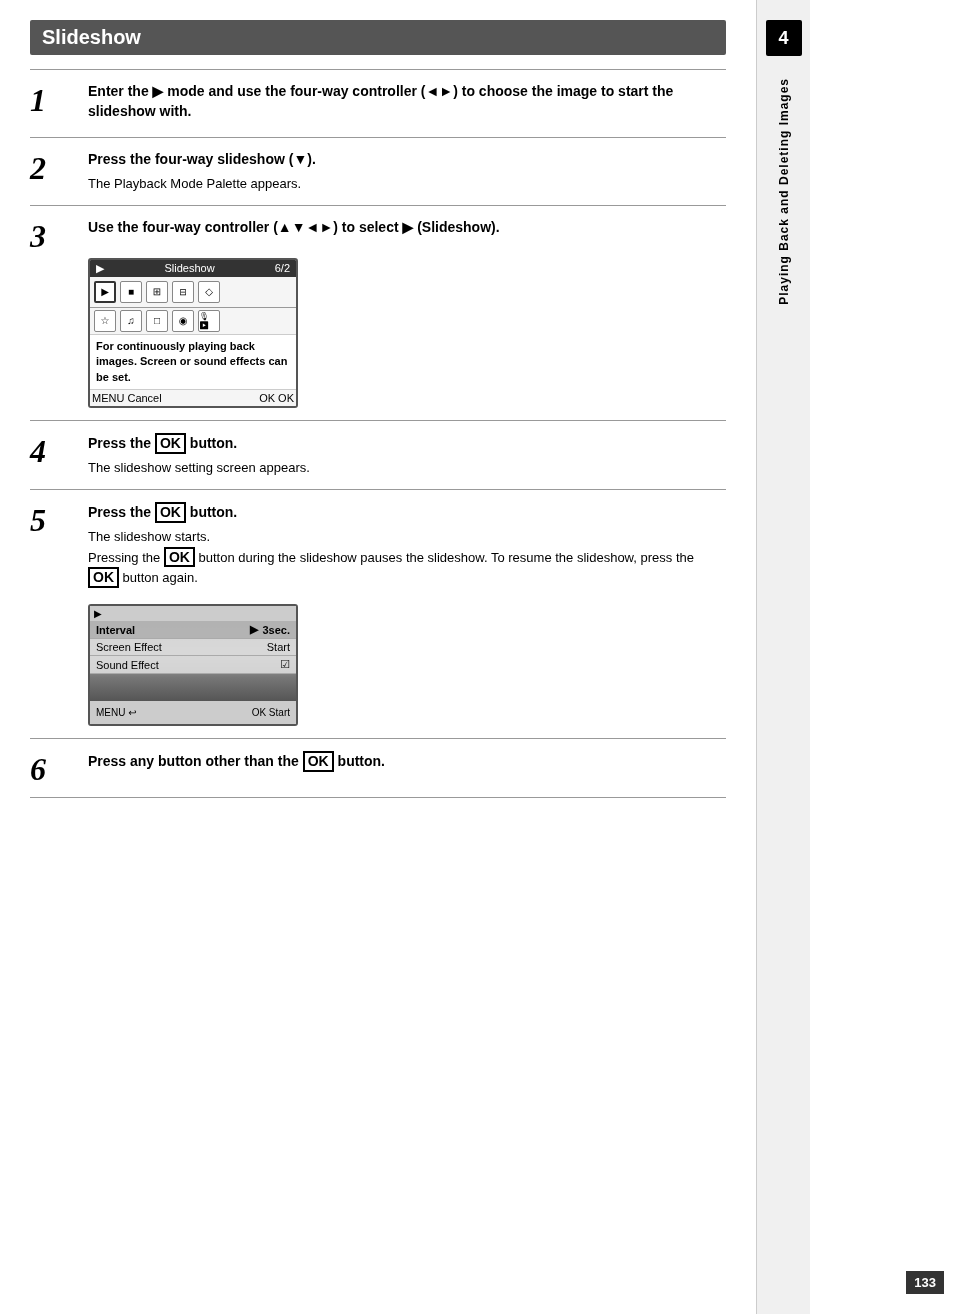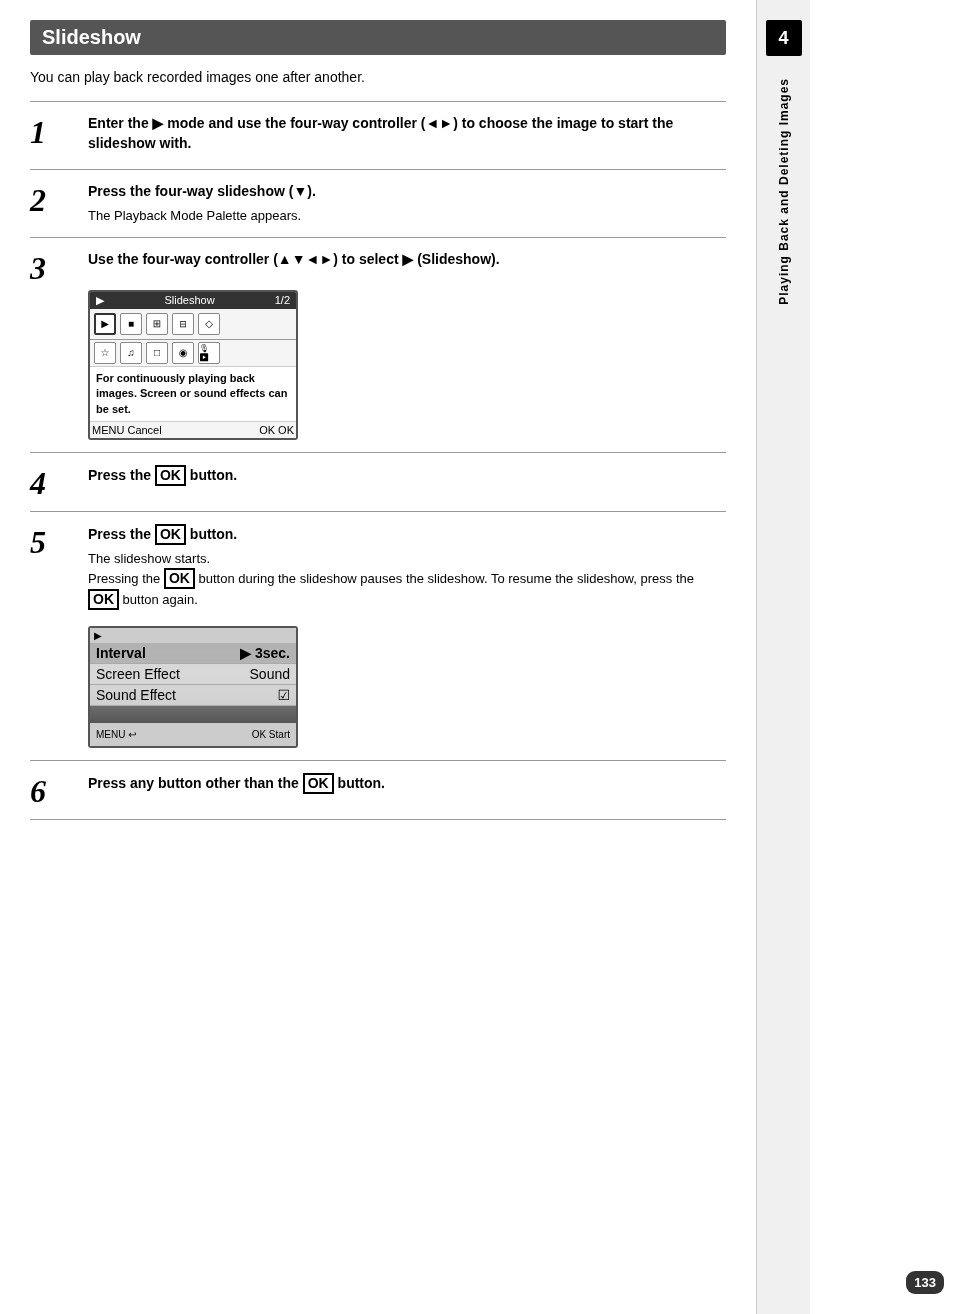--- a/index.html
+++ b/index.html
@@ -63,21 +63,21 @@
 
     .page-number {
       position: absolute;
       bottom: 20px;
       right: 10px;
       background: #333;
       color: #fff;
       font-size: 13px;
       font-weight: bold;
       padding: 4px 8px;
-      border-radius: 9px;
+      border-radius: 0;
       text-align: right;
     }
 
     
     .title-bar {
       background: #555;
       color: #fff;
       font-size: 20px;
       font-weight: bold;
       padding: 6px 12px;
@@ -257,21 +257,21 @@
       left: 0;
       right: 0;
       bottom: 0;
     }
 
     .screen2-menu-row {
       display: flex;
       align-items: center;
       justify-content: space-between;
       padding: 2px 6px;
-      font-size: 14px;
+      font-size: 11px;
       border-bottom: 1px solid #aaa;
       background: rgba(220,220,220,0.9);
     }
 
     .screen2-menu-row.highlighted {
       background: rgba(180,180,180,0.95);
       font-weight: bold;
     }
 
     .screen2-footer {
@@ -288,21 +288,20 @@
     }
   </style>
 </head>
 <body>
 
 <div class="page-container">
   <div class="main-content">
 
     <div class="title-bar">Slideshow</div>
 
-    <div class="intro-text">You can play back recorded images one after another.</div>
 
     <div class="step">
       <div class="step-number">1</div>
       <div class="step-content">
         <div class="step-title">Enter the ▶ mode and use the four-way controller (◄►) to choose the image to start the slideshow with.</div>
       </div>
     </div>
 
     <div class="step">
       <div class="step-number">2</div>
@@ -317,21 +316,21 @@
       <div class="step-content">
         <div class="step-content-row">
           <div class="step-text">
             <div class="step-title">Use the four-way controller (▲▼◄►) to select ▶ (Slideshow).</div>
           </div>
 
           <div class="screen-mockup">
             <div class="screen-header">
               <span>▶</span>
               <span>Slideshow</span>
-              <span>1/2</span>
+              <span>6/2</span>
             </div>
             <div class="screen-icons-row">
               <div class="screen-icon-item selected">▶</div>
               <div class="screen-icon-item">■</div>
               <div class="screen-icon-item">⊞</div>
               <div class="screen-icon-item" style="font-size:9px;">⊟</div>
               <div class="screen-icon-item">◇</div>
             </div>
             <div class="screen-icon-row2">
               <div class="screen-icon-item">☆</div>
@@ -349,20 +348,21 @@
         </div>
       </div>
     </div>
 
     <div class="step">
       <div class="step-number">4</div>
       <div class="step-content">
         <div class="step-title">
           Press the <span class="ok-badge">OK</span> button.
         </div>
+        <div class="step-desc">The slideshow setting screen appears.</div>
       </div>
     </div>
 
     <div class="step" style="align-items:flex-start;">
       <div class="step-number">5</div>
       <div class="step-content">
         <div class="step-content-row">
           <div class="step-text">
             <div class="step-title">
               Press the <span class="ok-badge">OK</span> button.
@@ -383,21 +383,21 @@
                 <div style="position:absolute;top:0;left:0;right:0;">
                   <div class="screen2-menu-row highlighted">
                     <span>Interval</span>
                     <span style="display:flex;align-items:center;gap:4px;">
                       <span>▶</span>
                       <span>3sec.</span>
                     </span>
                   </div>
                   <div class="screen2-menu-row">
                     <span>Screen Effect</span>
-                    <span>Sound</span>
+                    <span>Start</span>
                   </div>
                   <div class="screen2-menu-row">
                     <span>Sound Effect</span>
                     <span>☑</span>
                   </div>
                 </div>
               </div>
             </div>
             <div class="screen2-footer">
               <span>MENU ↩</span>

